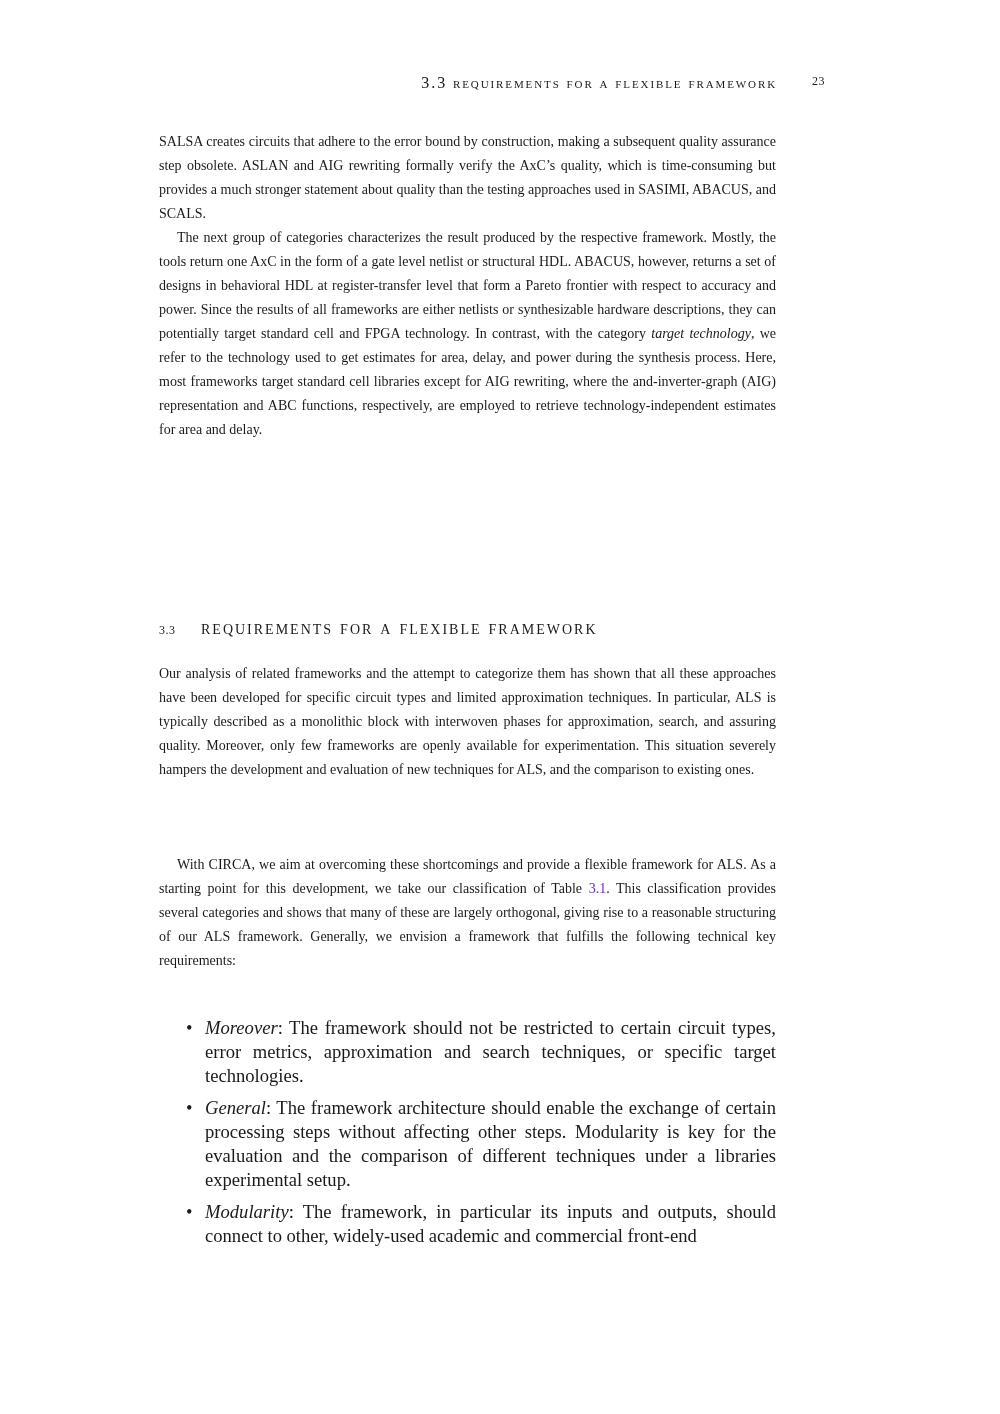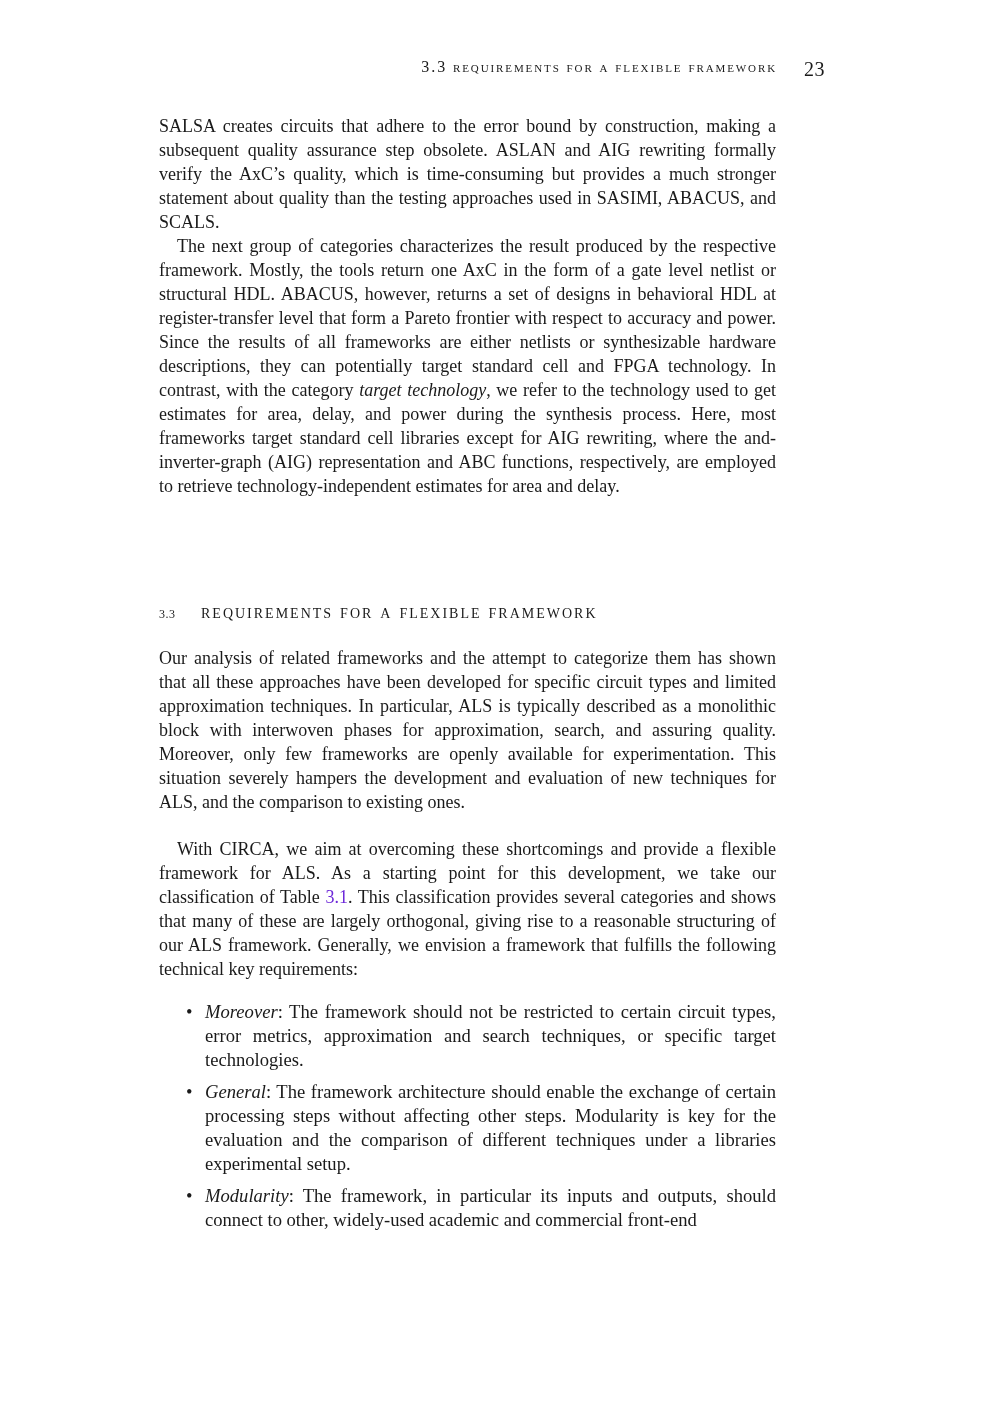--- a/index.html
+++ b/index.html
@@ -1,23 +1,23 @@
 <!DOCTYPE html>
 <html><head>
 <meta charset="utf-8">
 <style>
   html, body { margin: 0; padding: 0; background: #ffffff; }
   body { width: 1000px; height: 1414px; position: relative; overflow: hidden;
          font-family: "Liberation Serif", "DejaVu Serif", serif; color: #1a1a1a; }
-  .page { position: absolute; left: 0; top: 0; width: 1000px; height: 1150px; }
+  .page { position: absolute; left: 0; top: 16px; width: 1000px; height: 1150px; }
   .running-head { position: absolute; top: 58px; left: 159px; width: 666px; height: 24px;
                   font-size: 13.5px; letter-spacing: 1.6px; }
   .running-head .rh-title { position: absolute; right: 48px; top: 0; font-variant: small-caps; text-transform: lowercase; letter-spacing: 1.9px; font-size: 16px; }
-  .running-head .rh-page { position: absolute; right: 0; top: 0; font-size: 20px; letter-spacing: 0.5px; }
-  .body-text { position: absolute; left: 159px; width: 617px; font-size: 18px; line-height: 24px;
+  .running-head .rh-page { position: absolute; right: 0; top: 0; font-size: 12px; letter-spacing: 0.5px; }
+  .body-text { position: absolute; left: 159px; width: 617px; font-size: 14px; line-height: 24px;
                text-align: justify; hyphens: manual; }
   .body-text p { margin: 0; }
   .body-text p.indent { text-indent: 18px; }
   .block1 { top: 114px; }
   .section-heading { position: absolute; left: 159px; top: 600px; width: 617px; font-size: 15px;
                      letter-spacing: 1.6px; }
   .section-heading .sec-num { display: inline-block; width: 42px; letter-spacing: 0.5px; font-size: 12px; }
   .section-heading .sec-title { font-variant: small-caps; text-transform: lowercase; font-size: 20px; letter-spacing: 2px; }
   .block2 { top: 646px; }
   .block3 { top: 837px; }

